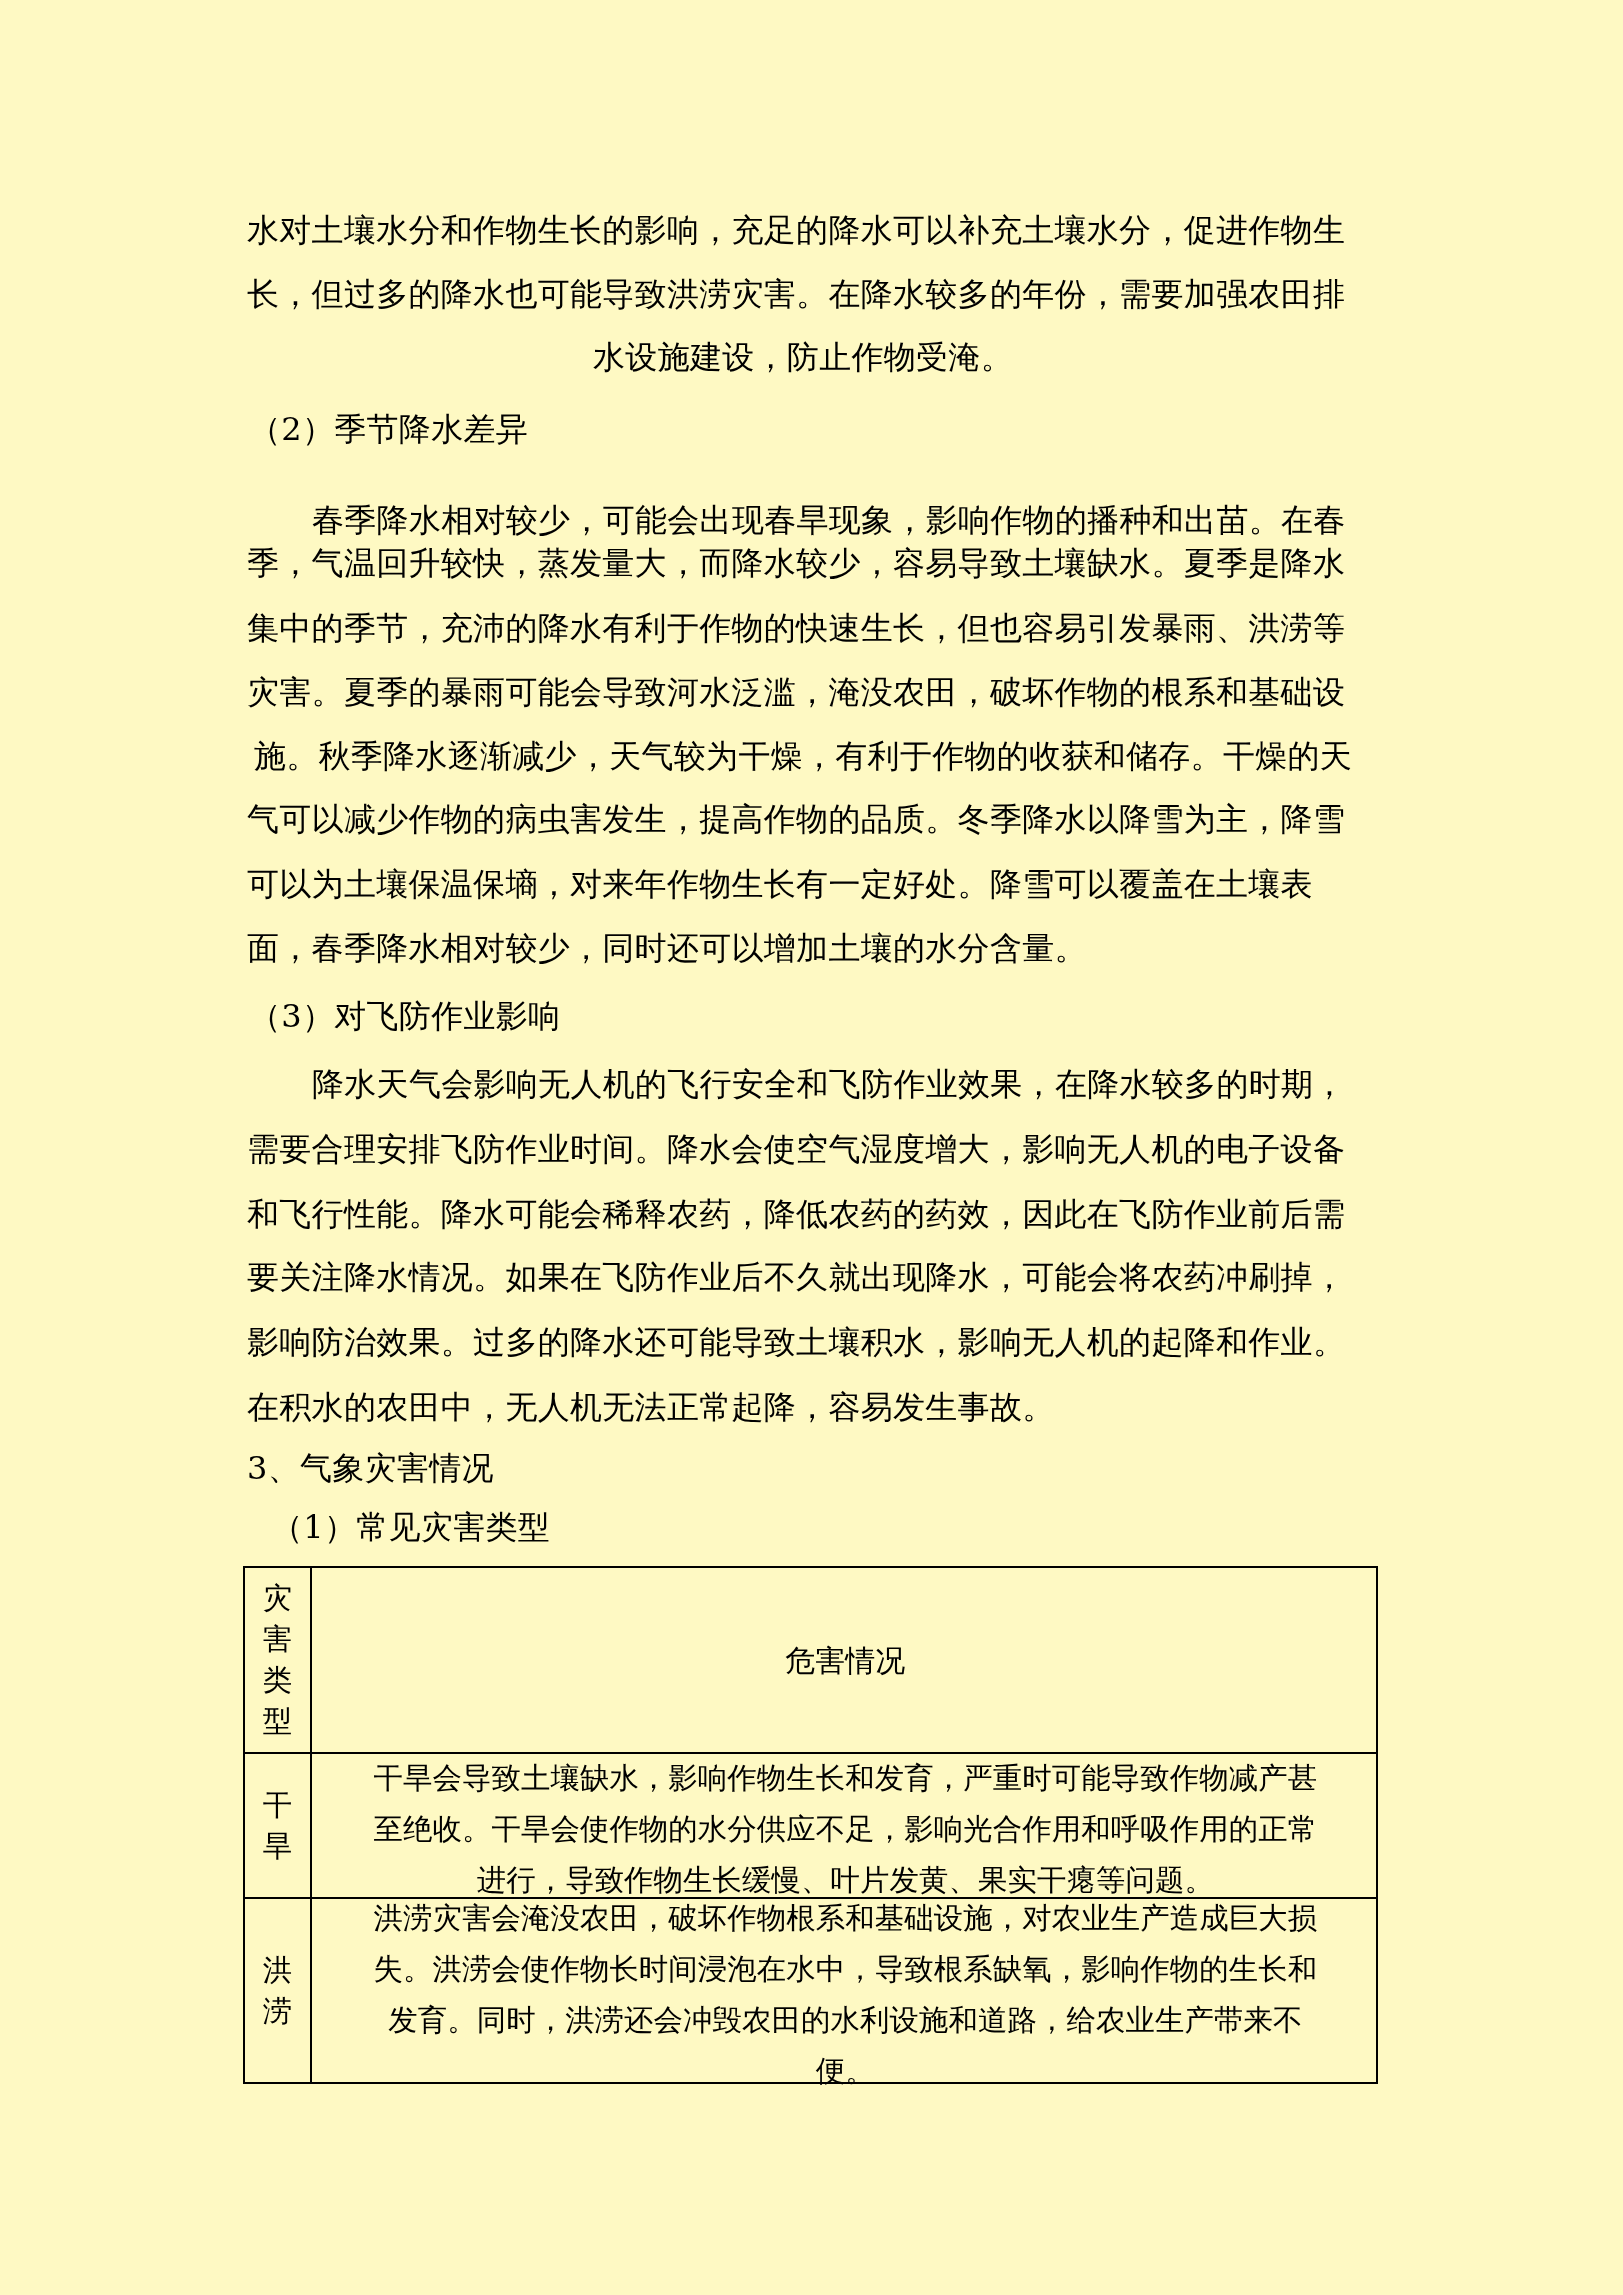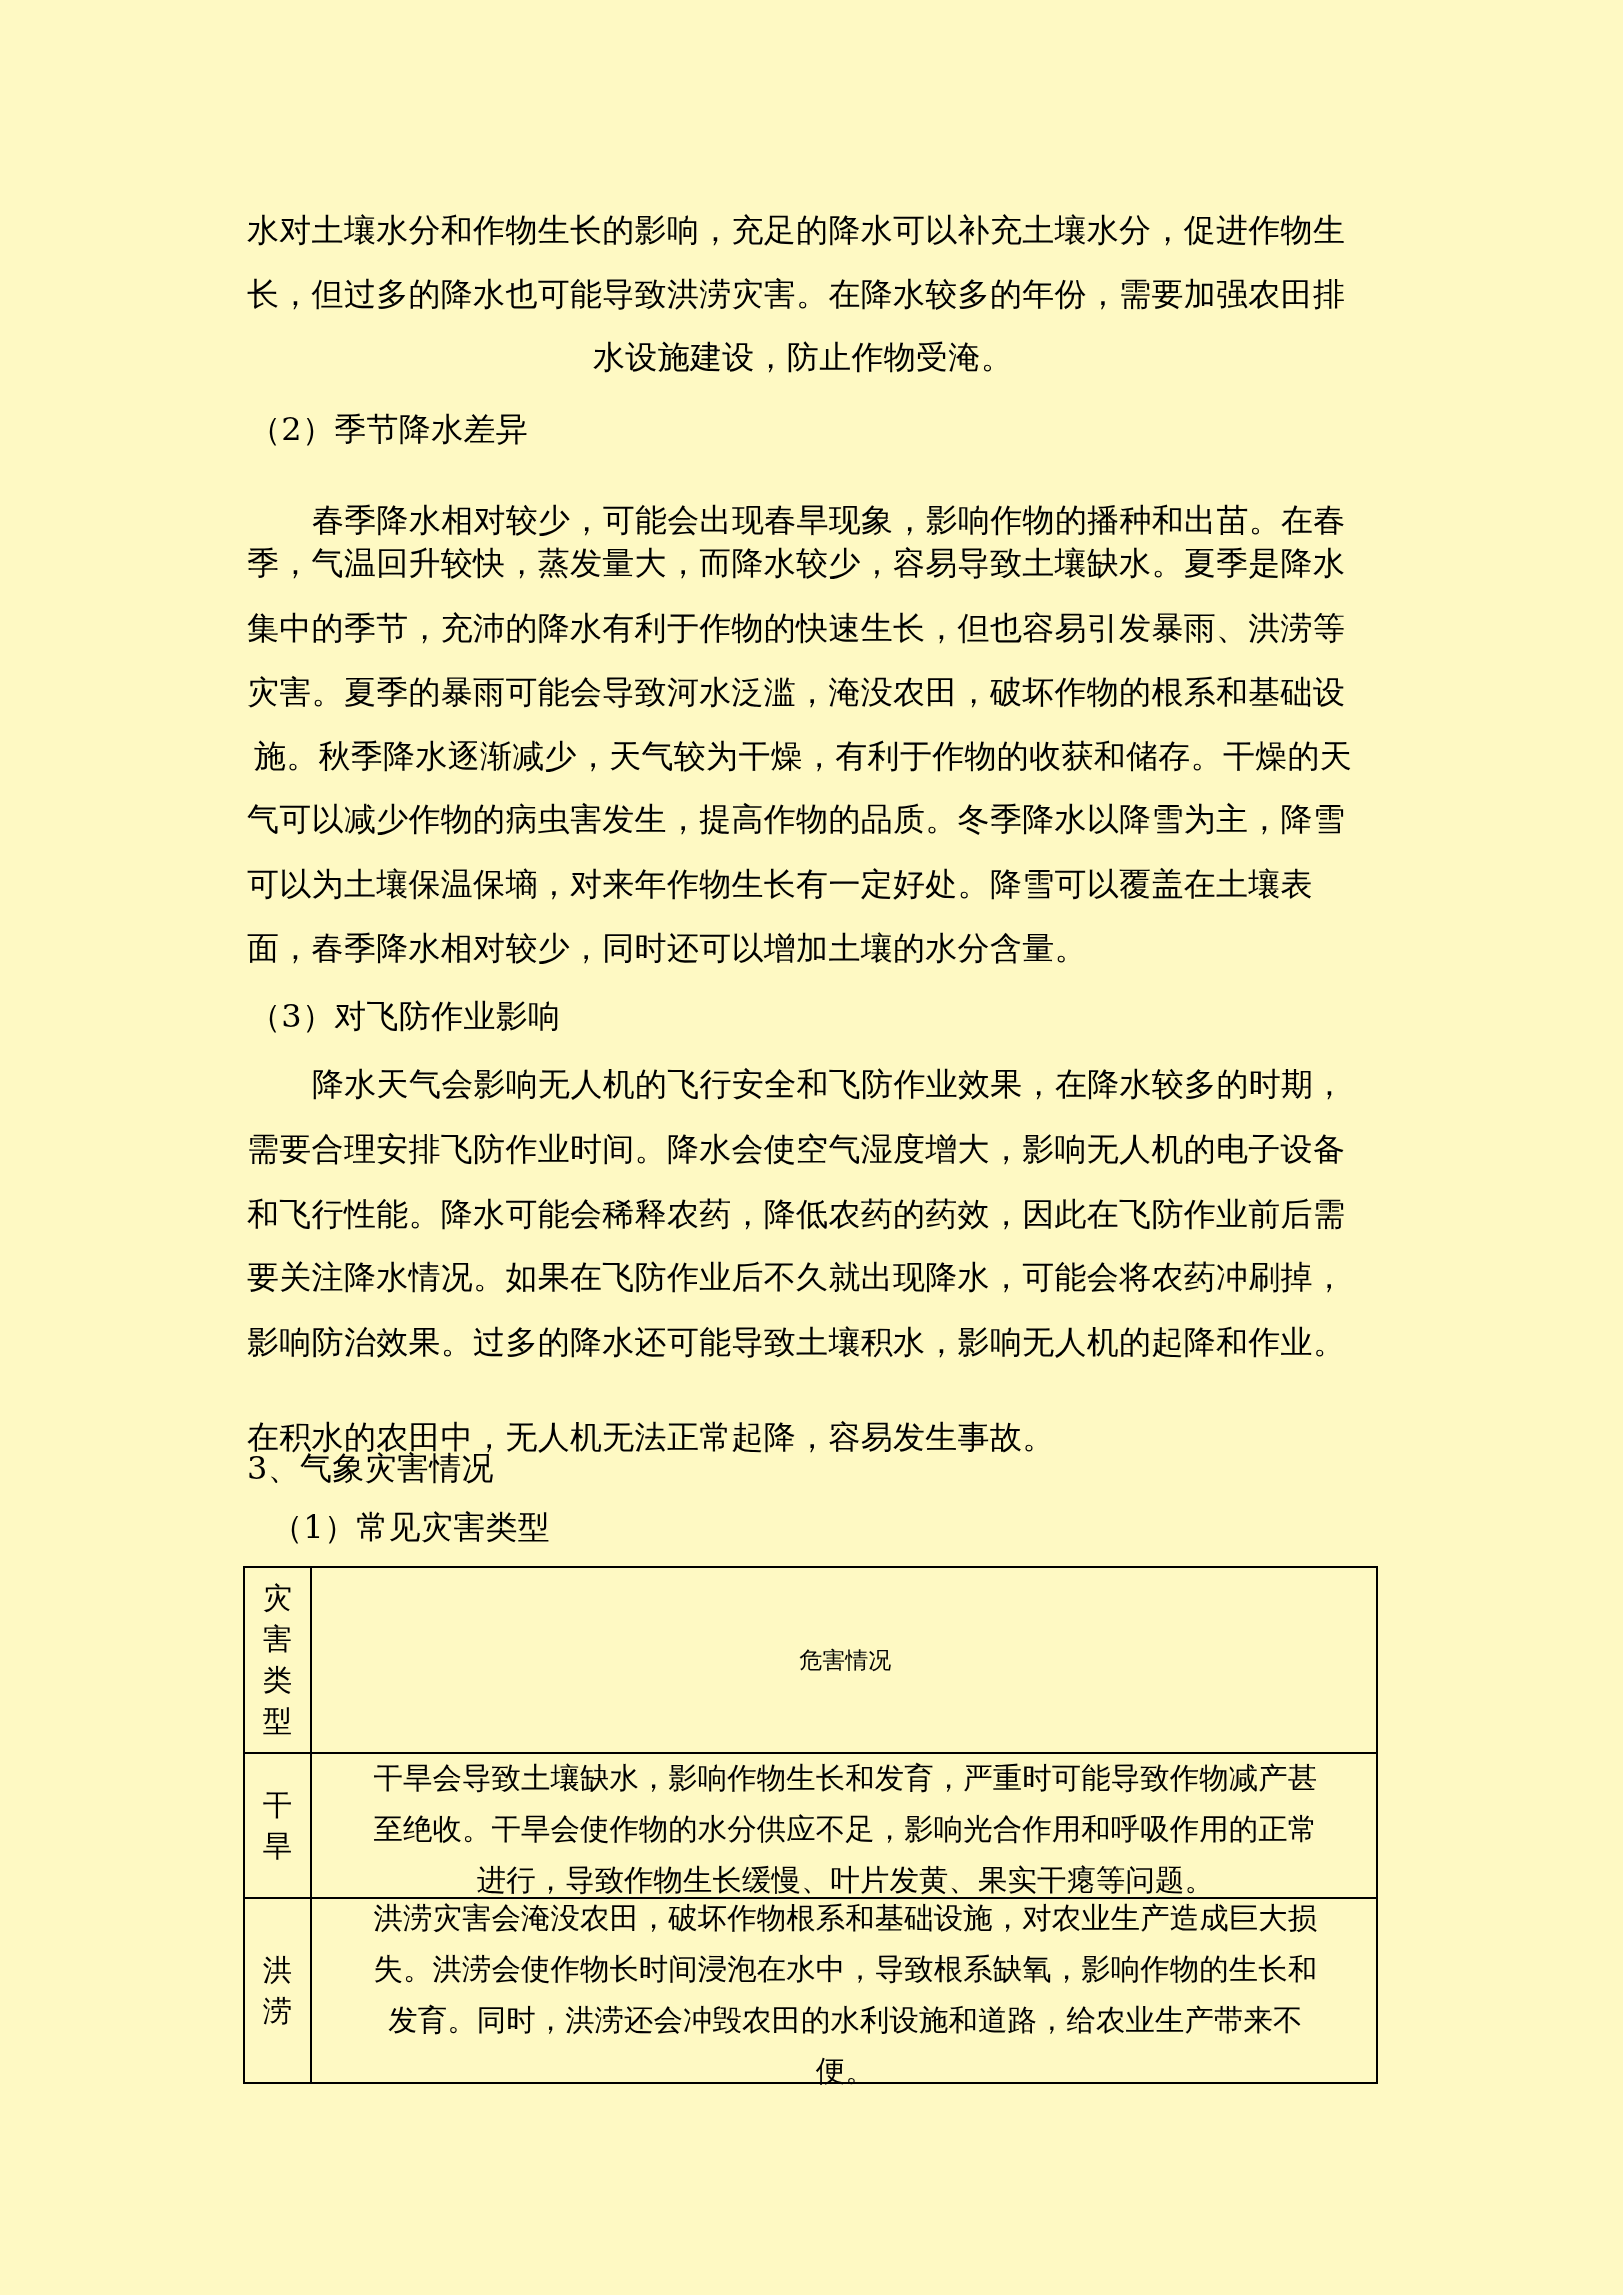--- a/index.html
+++ b/index.html
@@ -84,21 +84,21 @@
     }
     .cell-desc .desc-text {
       font-size: 29.4px;
       line-height: 43px;
       text-align: center;
       width: 100%;
       letter-spacing: 0.1px;
     }
     .desc-line { display: block; white-space: nowrap; margin-top: 8px; }
     .header-desc {
-      font-size: 23px;
+      font-size: 30px;
       line-height: 39px;
     }
   </style>
 </head>
 <body>
 
 <div class="page">
 
   <div class="line" style="top:211px;">水对土壤水分和作物生长的影响，充足的降水可以补充土壤水分，促进作物生</div>
   <div class="line" style="top:275px;">长，但过多的降水也可能导致洪涝灾害。在降水较多的年份，需要加强农田排</div>
@@ -113,21 +113,21 @@
   <div class="line" style="top:800px;">气可以减少作物的病虫害发生，提高作物的品质。冬季降水以降雪为主，降雪</div>
   <div class="line" style="top:865px;">可以为土壤保温保墒，对来年作物生长有一定好处。降雪可以覆盖在土壤表</div>
   <div class="line" style="top:929px;">面，春季降水相对较少，同时还可以增加土壤的水分含量。</div>
 
   <div class="line sub" style="top:997px;">（3）对飞防作业影响</div>
   <div class="line indent" style="top:1065px;">降水天气会影响无人机的飞行安全和飞防作业效果，在降水较多的时期，</div>
   <div class="line" style="top:1130px;">需要合理安排飞防作业时间。降水会使空气湿度增大，影响无人机的电子设备</div>
   <div class="line" style="top:1195px;">和飞行性能。降水可能会稀释农药，降低农药的药效，因此在飞防作业前后需</div>
   <div class="line" style="top:1258px;">要关注降水情况。如果在飞防作业后不久就出现降水，可能会将农药冲刷掉，</div>
   <div class="line" style="top:1323px;">影响防治效果。过多的降水还可能导致土壤积水，影响无人机的起降和作业。</div>
-  <div class="line" style="top:1388px;margin-top:30px;">在积水的农田中，无人机无法正常起降，容易发生事故。</div>
+  <div class="line" style="top:1388px;">在积水的农田中，无人机无法正常起降，容易发生事故。</div>
 
   <div class="line" style="top:1449px;">3、气象灾害情况</div>
   <div class="line sub" style="top:1508px;margin-left:22px;">（1）常见灾害类型</div>
 
   <div class="table">
     <div class="trow r0">
       <div class="cell-type">
         <span>灾</span>
         <span>害</span>
         <span>类</span>

